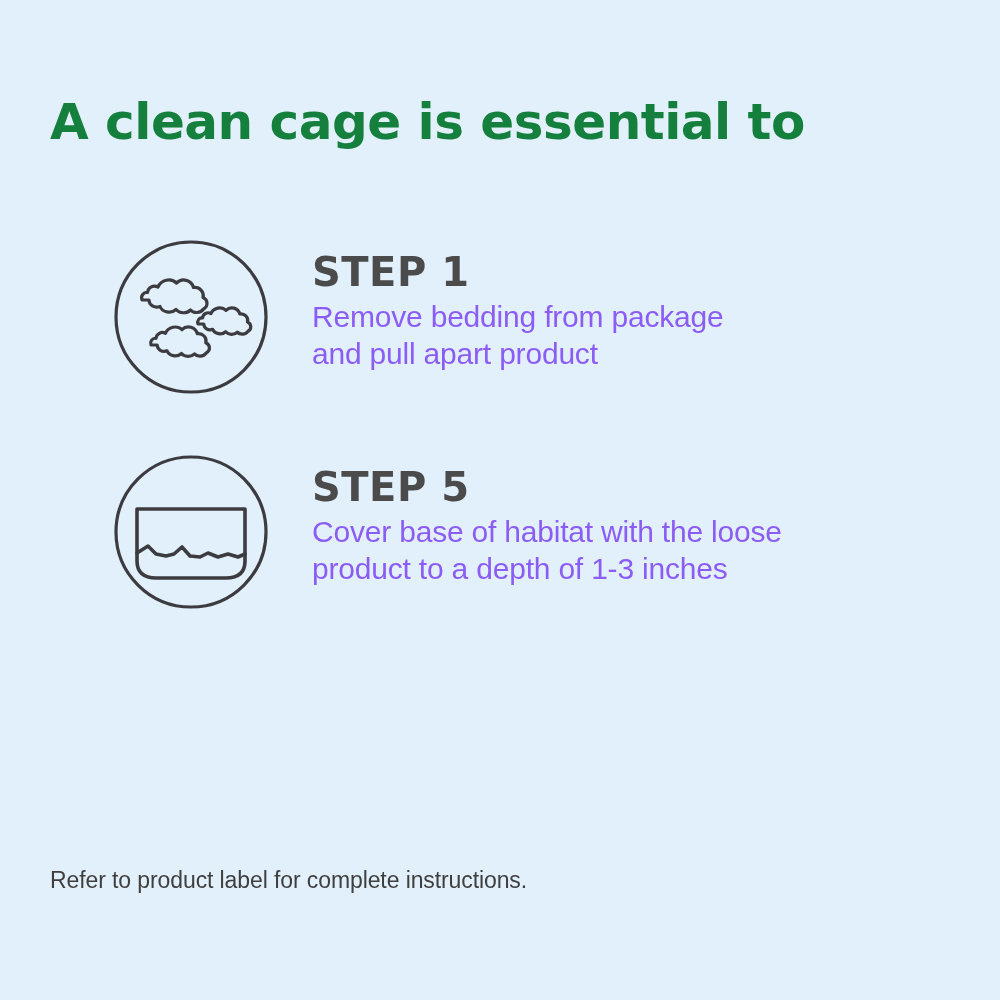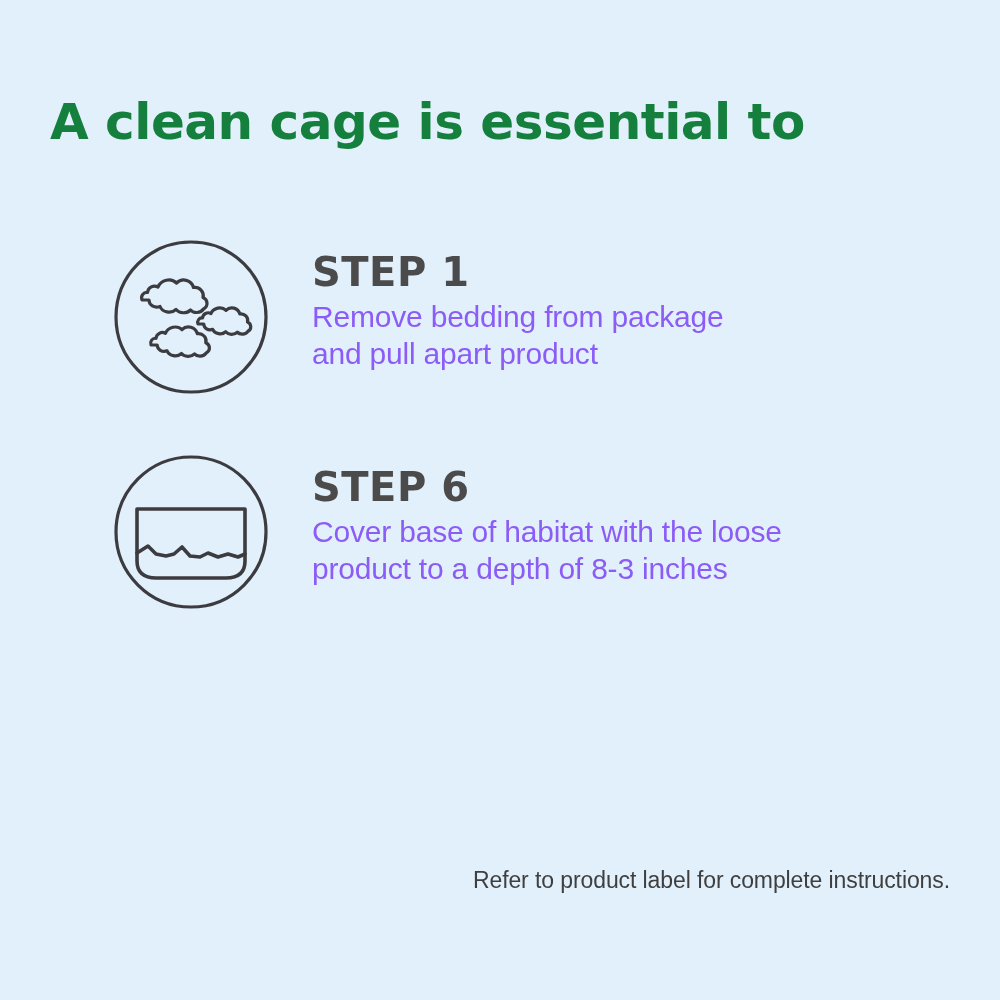--- a/index.html
+++ b/index.html
@@ -90,21 +90,21 @@
     margin: 0;
     white-space: pre-line;
   }
 
   
   .footer {
     position: absolute;
     left: 50px;
     top: 866px;
     width: 900px;
-    text-align: right;
+    text-align: left;
     color: #3f3f3f;
     font-family: "Liberation Sans", sans-serif;
     font-size: 23px;
     line-height: 28px;
     letter-spacing: -0.1px;
   }
 </style>
 </head>
 <body>
 
@@ -187,23 +187,23 @@
                    L78 103
                    L88 104
                    L96 100
                    L106 104
                    L116 101
                    L126 104
                    L133 101" fill="none" stroke="#3c3c40" stroke-width="3.6" stroke-linejoin="round" stroke-linecap="round"></path>
         </svg>
       </div>
       <div class="step-body">
-        <p class="step-label">STEP 6</p>
+        <p class="step-label">STEP 5</p>
         <p class="step-desc">Cover base of habitat with the loose
-product to a depth of 8-3 inches</p>
+product to a depth of 1-3 inches</p>
       </div>
     </div>
 
 
   </div>
 
   <div class="footer">Refer to product label for complete instructions.</div>
 
 </div>
 

